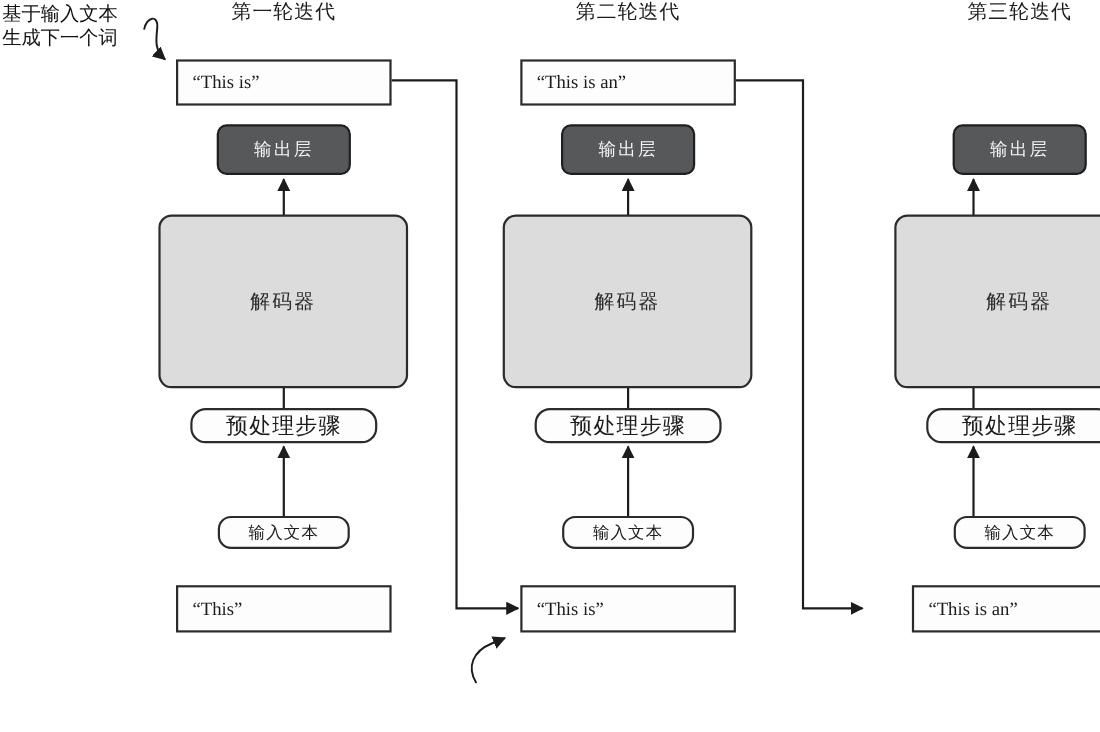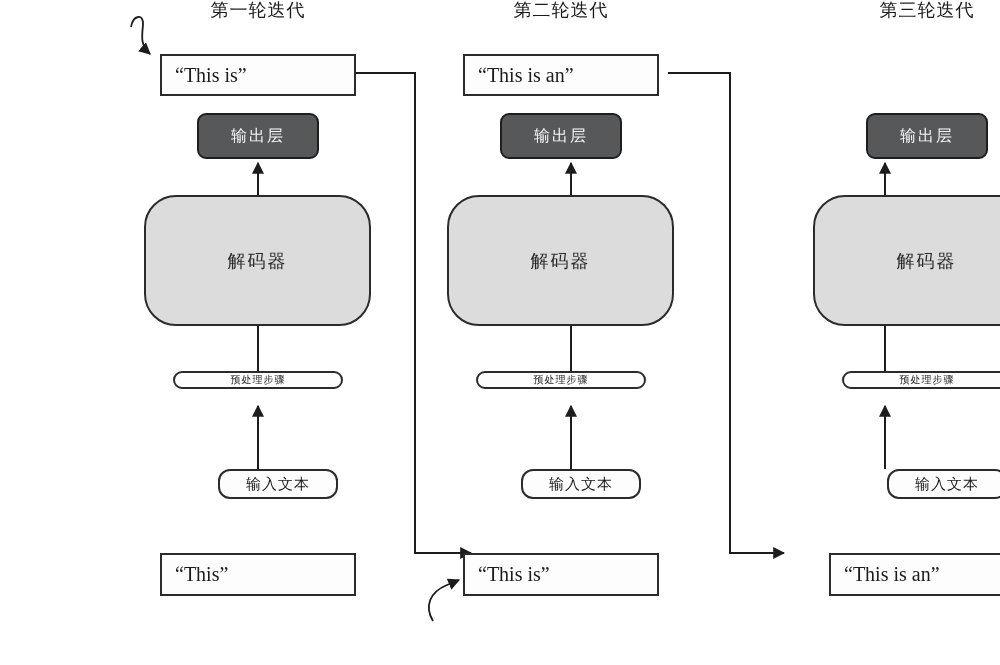--- a/index.html
+++ b/index.html
@@ -23,48 +23,48 @@
   .overlay{position:absolute;left:0;top:0;width:1000px;height:665px;pointer-events:none;}
   .column{position:absolute;top:0;width:230px;height:665px;font-family:Liberation Serif, serif;}
   .column *{box-sizing:border-box;}
   .col-title{
     position:absolute;top:-2px;left:0;width:100%;
     text-align:center;font-size:18px;font-weight:500;letter-spacing:1px;
   }
   .outbox,.bottombox{
     position:absolute;left:17px;width:196px;height:42px;
     background:var(--box-fill);border:2px solid var(--border);
-    font-size:20px;font-weight:500;
+    font-size:17px;font-weight:500;
     line-height:38px;padding-left:13px;white-space:nowrap;
   }
   .outbox{top:54px;}
-  .bottombox{top:532px;height:43px;line-height:39px;margin-top:21px;}
+  .bottombox{top:532px;height:43px;line-height:39px;}
   .outlayer{
     position:absolute;top:113px;left:54px;width:122px;height:46px;
     background:var(--output-layer-fill);border:2px solid #1f1f1f;border-radius:9px;
     color:var(--output-layer-text);font-size:16px;letter-spacing:2px;
     display:flex;align-items:center;justify-content:center;
   }
   .decoder{
-    position:absolute;top:195px;left:1px;width:227px;height:131px;
-    background:var(--decoder-fill);border:2px solid var(--border);border-radius:32px;
+    position:absolute;top:195px;left:1px;width:227px;height:158px;
+    background:var(--decoder-fill);border:2px solid var(--border);border-radius:12px;
     font-size:18px;letter-spacing:2px;color:#2a2a2a;
     display:flex;align-items:center;justify-content:center;
   }
   .preproc{
-    position:absolute;top:371px;left:30px;width:170px;height:18px;
+    position:absolute;top:371px;left:30px;width:170px;height:32px;
     background:var(--box-fill);border:2px solid var(--border);border-radius:14px;
-    font-size:10px;letter-spacing:1px;
+    font-size:20px;letter-spacing:1px;
     display:flex;align-items:center;justify-content:center;
   }
   .inputtext{
     position:absolute;top:469px;left:55px;width:120px;height:30px;
     background:var(--box-fill);border:2px solid var(--border);border-radius:12px;
     font-size:15px;letter-spacing:1px;
-    display:flex;align-items:center;justify-content:center;margin-left:20px;
+    display:flex;align-items:center;justify-content:center;
   }
   .ann{position:absolute;font-size:17.5px;line-height:22px;color:#111;white-space:nowrap;}
   .ann-top{left:2px;top:1px;}
   .ann-bottom{left:399px;top:619px;line-height:23px;}
 </style>
 </head>
 <body>
 
 <div class="canvas">
 
@@ -89,35 +89,39 @@
 
     <path d="M 355 73 H 415 V 553 H 471" fill="none" stroke="#1c1c1c" stroke-width="2" marker-end="url(#arrow)"></path>
 
     <path d="M 668 73 H 730 V 553 H 784" fill="none" stroke="#1c1c1c" stroke-width="2" marker-end="url(#arrow)"></path>
 
     <path d="M 131 27 C 133 15, 144 13, 143 25 C 142 36, 140 45, 150 54" fill="none" stroke="#1c1c1c" stroke-width="1.8" marker-end="url(#arrow)"></path>
 
     <path d="M 433 621 C 424 606, 430 592, 447 585 L 459 580" fill="none" stroke="#1c1c1c" stroke-width="1.8" marker-end="url(#arrow)"></path>
   </svg>
 
+  <div class="ann ann-top">
+    <div>基于输入文本</div>
+    <div>生成下一个词</div>
+  </div>
 
   <div class="ann ann-bottom">
   </div>
 
   <div class="column" style="left:143px">
     <div class="col-title">第一轮迭代</div>
     <div class="outbox">“This is”</div>
     <div class="outlayer">输出层</div>
     <div class="decoder">解码器</div>
     <div class="preproc">预处理步骤</div>
     <div class="inputtext">输入文本</div>
     <div class="bottombox">“This”</div>
   </div>
 
-  <div class="column" style="left:446px">
+  <div class="column" style="left:456px">
     <div class="col-title">第二轮迭代</div>
     <div class="outbox">“This is an”</div>
     <div class="outlayer">输出层</div>
     <div class="decoder">解码器</div>
     <div class="preproc">预处理步骤</div>
     <div class="inputtext">输入文本</div>
     <div class="bottombox">“This is”</div>
   </div>
 
   <div class="column" style="left:812px">

